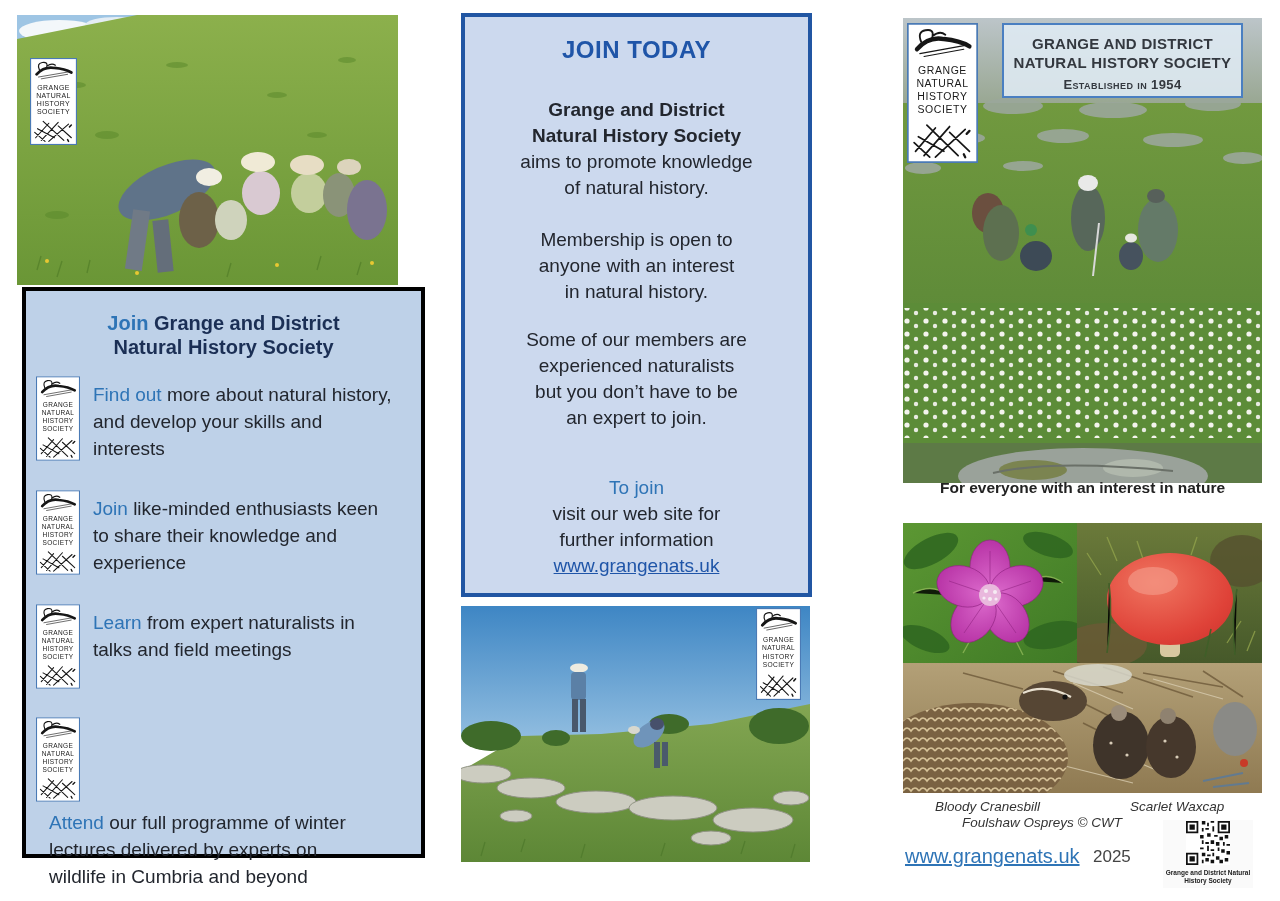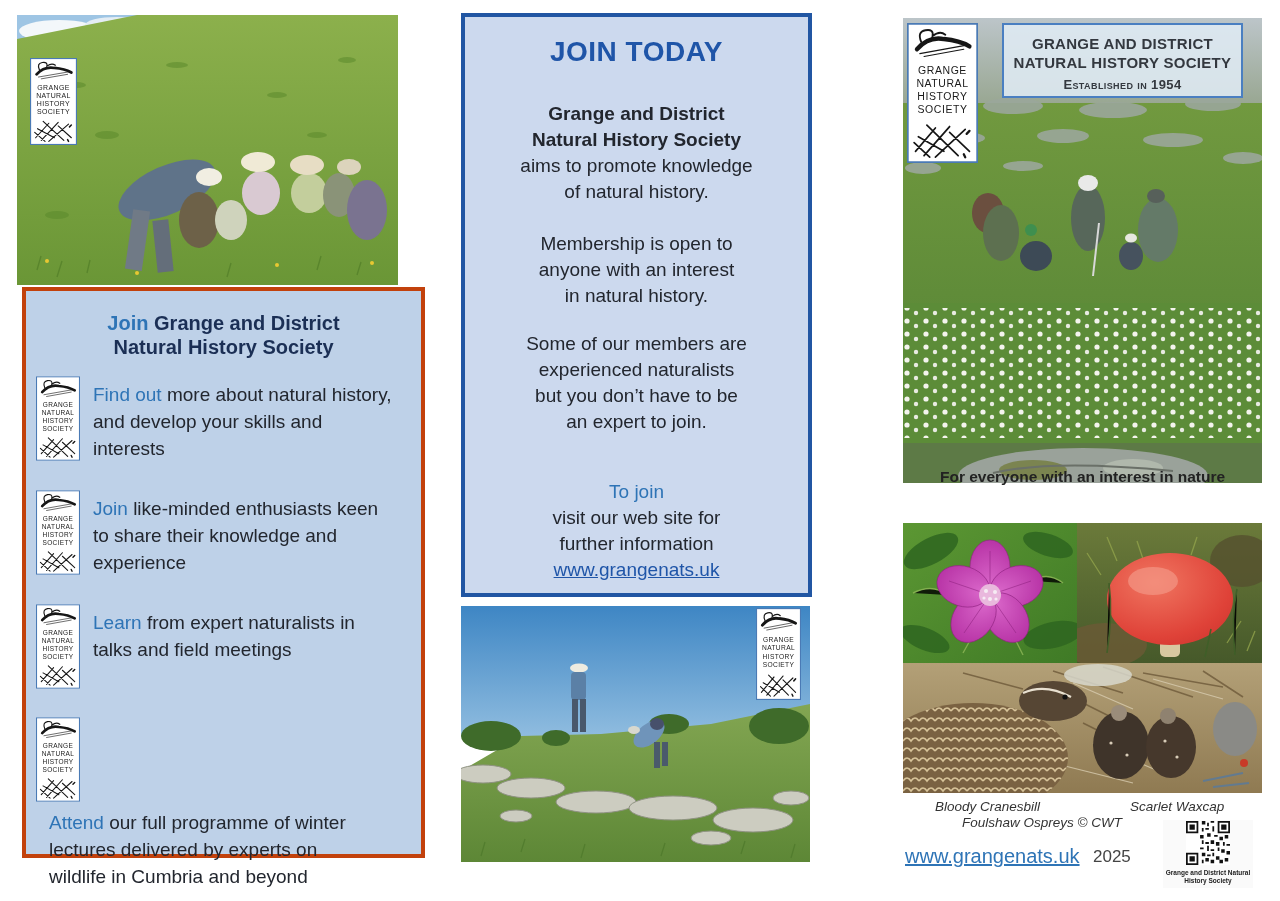--- a/index.html
+++ b/index.html
@@ -4,44 +4,44 @@
 <style>
   html,body{margin:0;padding:0;background:#fff;}
   .canvas{position:relative;width:1280px;height:901px;background:#ffffff;
           font-family:"Liberation Sans",sans-serif;overflow:hidden;color:#22262e;}
   .abs{position:absolute;}
   .photo{position:absolute;overflow:hidden;}
   .photo > svg.scene{position:absolute;left:0;top:0;width:100%;height:100%;display:block;}
   .logo-use{position:absolute;display:block;}
   
   .benefits-box{left:22px;top:287px;width:403px;height:571px;background:#bed1e8;
-                border:4px solid #c2410c;box-sizing:border-box;}
+                border:4px solid #000000;box-sizing:border-box;}
   .benefits-head{margin-top:20px;text-align:center;font-weight:bold;font-size:20px;
                  line-height:24px;color:#1b2f55;}
   .blue{color:#2e74b6;}
   .bullet{display:flex;align-items:flex-start;padding-left:10px;}
   .bullet .icon{flex:none;width:44px;height:87px;}
   .bullet .txt{margin-left:13px;width:300px;font-size:19px;line-height:27px;color:#22262e;margin-top:6px;}
   .b1{margin-top:16px;} .b2{margin-top:27px;} .b3{margin-top:27px;} .b4{margin-top:26px;flex-direction:column;}
   
   .join-box{left:461px;top:13px;width:351px;height:584px;background:#ccd9ee;
             border:4px solid #2156a3;box-sizing:border-box;text-align:center;}
-  .join-title{margin-top:19px;font-size:28px;font-weight:bold;color:#1f55a8;letter-spacing:.5px;}
+  .join-title{margin-top:19px;font-size:24px;font-weight:bold;color:#1f55a8;letter-spacing:.5px;}
   .para{font-size:19px;line-height:26px;color:#22262e;}
   .p1{margin-top:33px;} .p2{margin-top:26px;} .p3{margin-top:22px;} .p4{margin-top:44px;}
   .bold{font-weight:bold;}
   a.weblink{color:#1f55a8;text-decoration:underline;cursor:pointer;}
   
   .hdr-box{position:absolute;left:99px;top:5px;width:241px;height:75px;
            background:rgba(223,234,244,.88);border:2px solid #4a7fc1;box-sizing:border-box;
            text-align:center;color:#33383f;}
   .hdr-l1{margin-top:9px;font-size:15px;font-weight:bold;letter-spacing:.3px;line-height:19px;}
   .hdr-l2{font-size:15px;font-weight:bold;letter-spacing:.3px;line-height:19px;}
   .hdr-l3{margin-top:5px;font-size:13px;font-weight:bold;font-variant:small-caps;letter-spacing:.4px;}
-  .tagline{left:903px;top:468px;width:359px;text-align:center;font-weight:bold;
+  .tagline{left:903px;top:479px;width:359px;text-align:center;font-weight:bold;
            font-size:15.5px;color:#222;}
   .caption{position:absolute;font-style:italic;font-size:13.5px;color:#333;}
   .footer-url{left:905px;top:845px;font-size:20px;}
   .footer-year{left:1093px;top:847px;font-size:17px;color:#444;}
   .qr-panel{left:1163px;top:820px;width:90px;height:68px;background:#fafafa;text-align:center;}
   .qr-cap{font-size:6.5px;font-weight:bold;color:#222;line-height:8px;}
   .hidden-defs{position:absolute;width:0;height:0;overflow:hidden;}
 </style>
 </head>
 <body>

